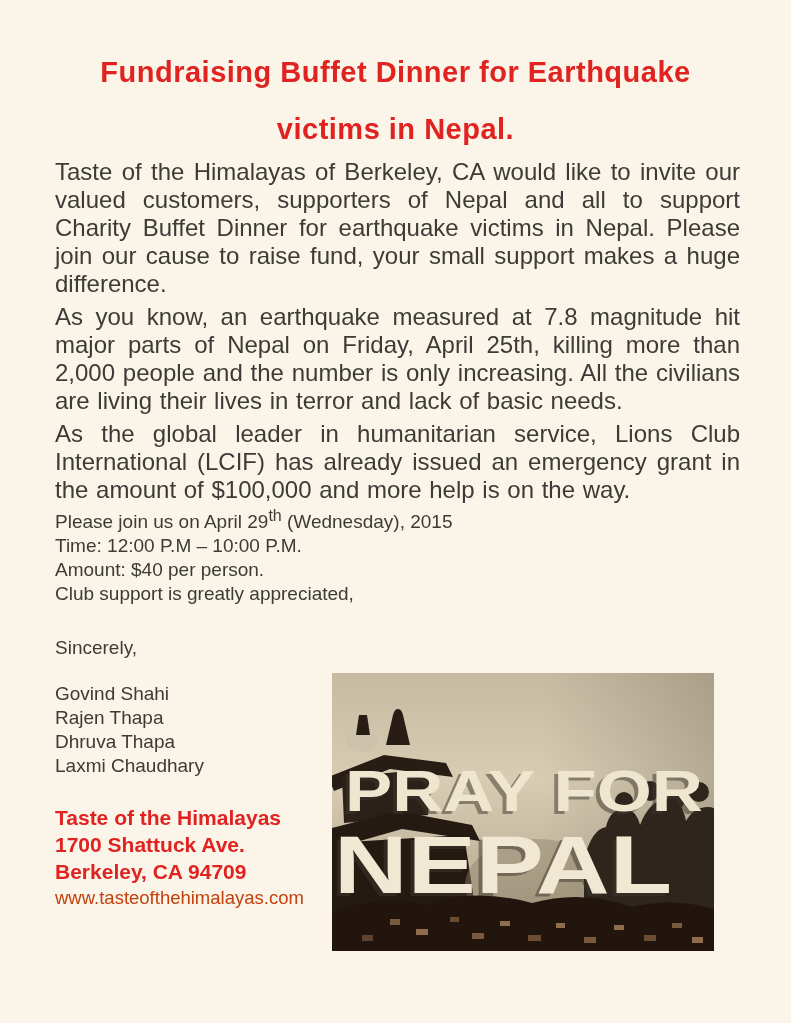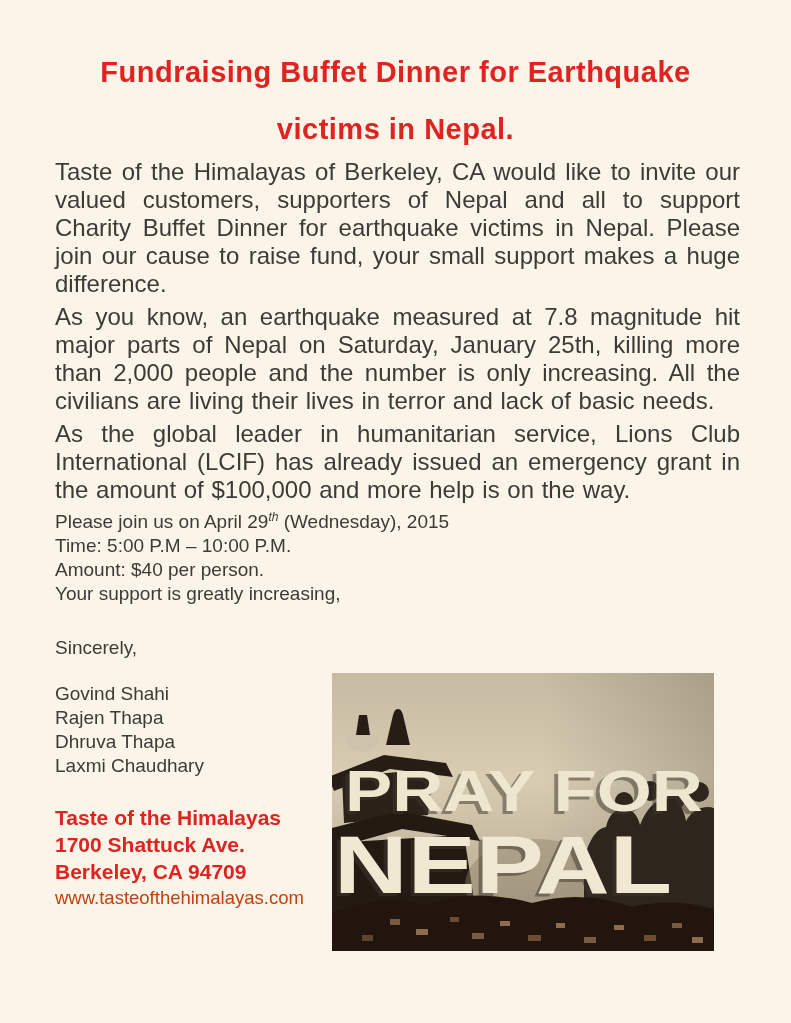--- a/index.html
+++ b/index.html
@@ -36,24 +36,23 @@
     margin:0 0 5px 0;
     word-spacing:1px;
   }
   .event-block { margin:6px 0 0 0; }
   .line {
     font-size:19px;
     line-height:24px;
     margin:0;
   }
   .line sup {
-    font-size:12px;
+    font-size:16px;
     line-height:0;
     vertical-align:super;
-    font-style:italic;
   }
   .sincerely { margin-top:30px; }
   .names { margin-top:22px; }
   .footer-block { margin-top:26px; }
   .footer-block .red-line {
     font-size:21px;
     line-height:27px;
     font-weight:bold;
     color:#e02220;
     margin:0;
@@ -77,28 +76,28 @@
 <div class="page">
 
   <h1 class="title">
     <span class="tline">Fundraising Buffet Dinner for Earthquake</span>
     <span class="tline">victims in Nepal.</span>
   </h1>
 
   <div class="content">
 
     <p class="body-par">Taste of the Himalayas of Berkeley, CA would like to invite our valued customers, supporters of Nepal and all to support Charity Buffet Dinner for earthquake victims in Nepal. Please join our cause to raise fund, your small support makes a huge difference.</p>
-    <p class="body-par">As you know, an earthquake measured at 7.8 magnitude hit major parts of Nepal on Saturday, January 25th, killing more than 2,000 people and the number is only increasing. All the civilians are living their lives in terror and lack of basic needs.</p>
+    <p class="body-par">As you know, an earthquake measured at 7.8 magnitude hit major parts of Nepal on Friday, April 25th, killing more than 2,000 people and the number is only increasing. All the civilians are living their lives in terror and lack of basic needs.</p>
     <p class="body-par">As the global leader in humanitarian service, Lions Club International (LCIF) has already issued an emergency grant in the amount of $100,000 and more help is on the way.</p>
 
     <div class="event-block">
       <p class="line"><span>Please join us on April 29</span><sup>th</sup><span> (Wednesday), 2015</span></p>
-      <p class="line">Time: 5:00 P.M – 10:00 P.M.</p>
+      <p class="line">Time: 12:00 P.M – 10:00 P.M.</p>
       <p class="line">Amount: $40 per person.</p>
-      <p class="line">Your support is greatly increasing,</p>
+      <p class="line">Club support is greatly appreciated,</p>
     </div>
 
     <p class="line sincerely">Sincerely,</p>
 
     <div class="names">
       <p class="line">Govind Shahi</p>
       <p class="line">Rajen Thapa</p>
       <p class="line">Dhruva Thapa</p>
       <p class="line">Laxmi Chaudhary</p>
     </div>

